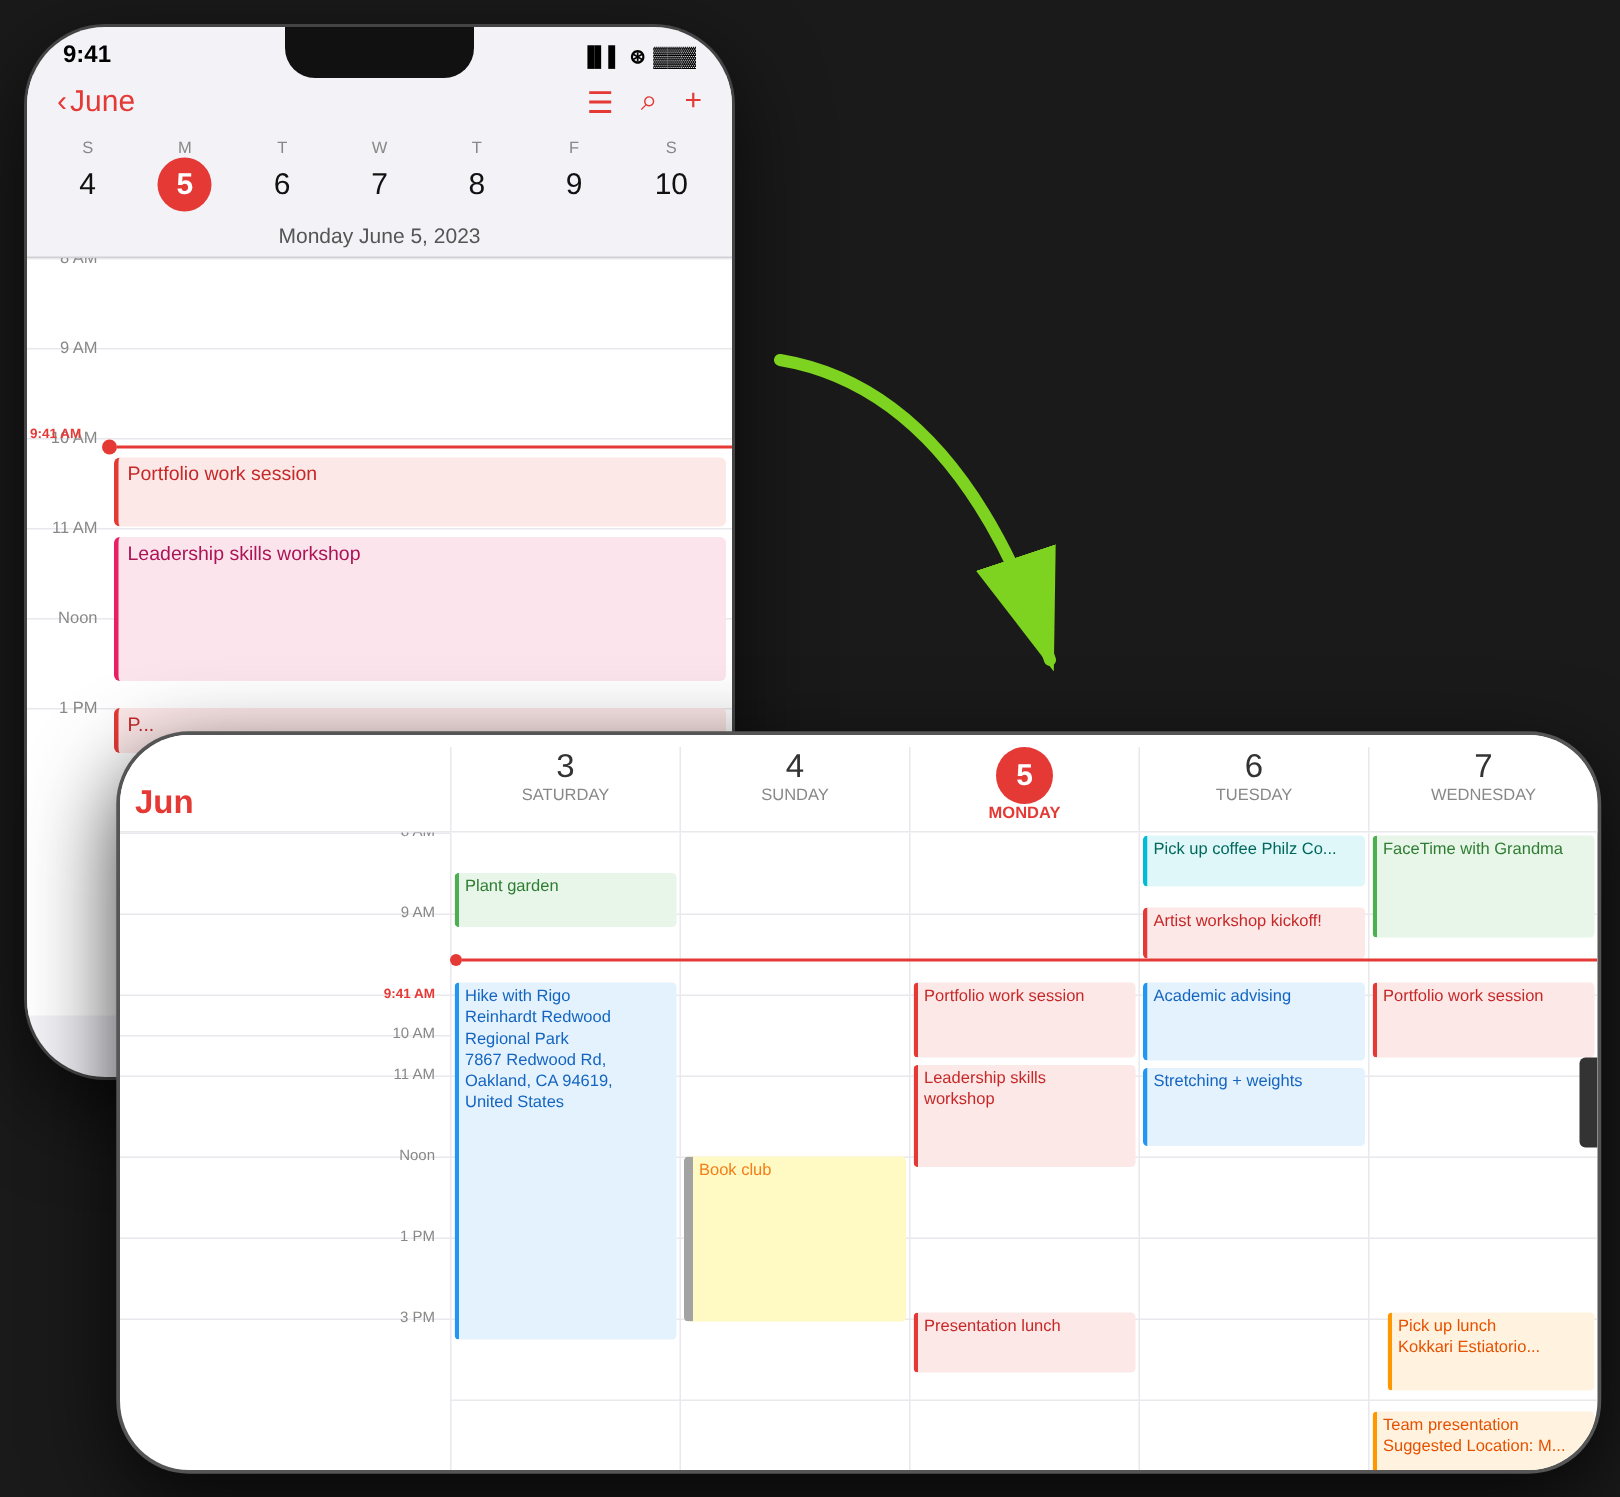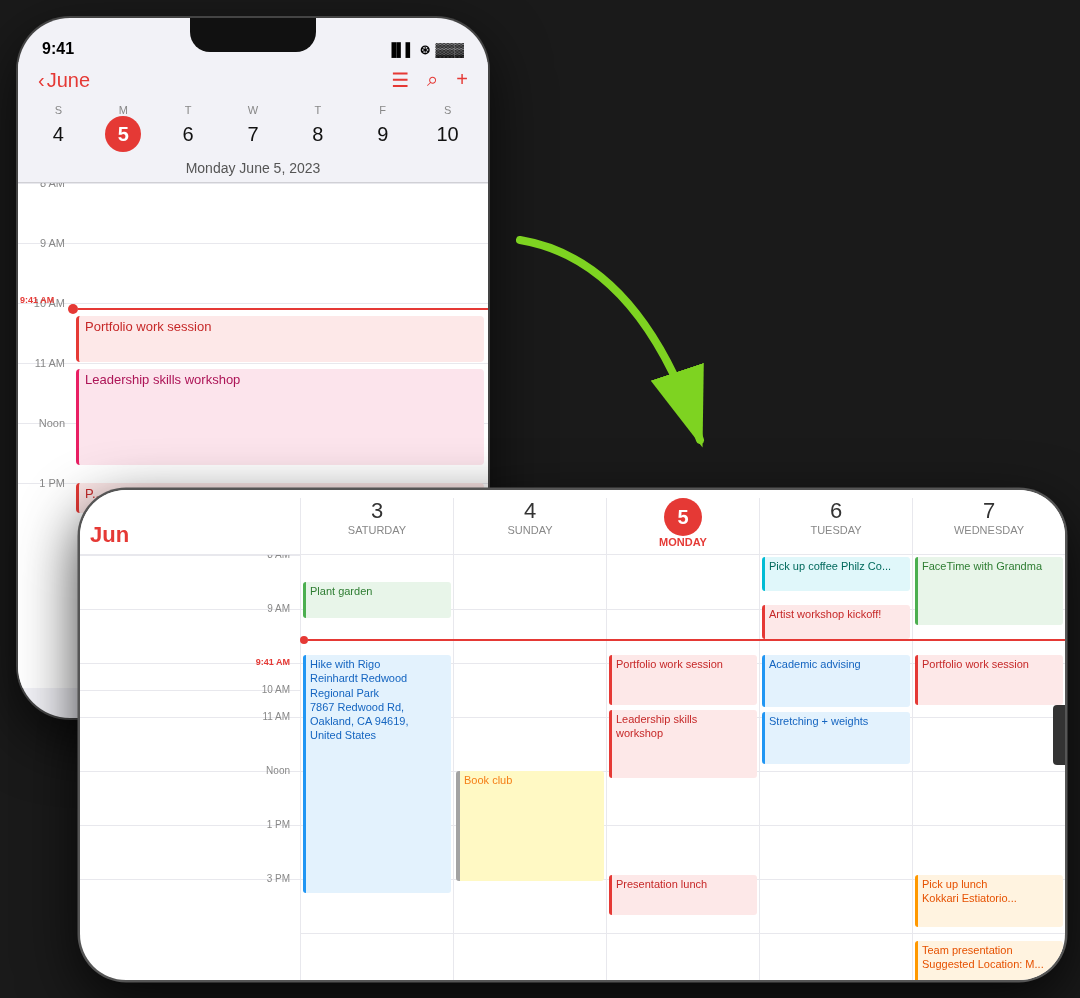--- a/index.html
+++ b/index.html
@@ -33,21 +33,21 @@
       width: 126px;
       height: 34px;
       background: #111;
       border-radius: 0 0 20px 20px;
       z-index: 10;
     }
     .phone-portrait .status-bar {
       display: flex;
       justify-content: space-between;
       align-items: center;
-      padding: 22px 24px 4px;
+      padding: 10px 24px 4px;
       font-size: 15px;
       font-weight: 600;
       color: #000;
       position: relative;
       z-index: 5;
     }
     .status-bar .time { font-size: 16px; font-weight: 700; }
     .status-bar .icons { display: flex; gap: 5px; align-items: center; font-size: 13px; }
 
     
@@ -262,21 +262,21 @@
       border-radius: 3px;
       padding: 2px 4px;
       font-size: 11px;
       font-weight: 500;
       overflow: hidden;
       line-height: 1.3;
     }
     .ev-red { background: #fde8e8; color: #c62828; border-left: 3px solid #e53935; }
     .ev-green { background: #e8f5e9; color: #2e7d32; border-left: 3px solid #4caf50; }
     .ev-blue { background: #e3f2fd; color: #1565c0; border-left: 3px solid #2196f3; }
-    .ev-yellow { background: #fff9c4; color: #f57f17; border-left: 4px solid #a3a3a3; }
+    .ev-yellow { background: #fff9c4; color: #f57f17; border-left: 6px solid #a3a3a3; }
     .ev-orange { background: #fff3e0; color: #e65100; border-left: 3px solid #ff9800; }
     .ev-teal { background: #e0f7fa; color: #00695c; border-left: 3px solid #00bcd4; }
 
     
     .current-time-line-l {
       position: absolute;
       left: 0; right: 0;
       display: flex;
       align-items: center;
       z-index: 5;
@@ -530,21 +530,21 @@
           </div>
         </div>
 
         <div class="day-col-l">
           <div class="event-l ev-green" style="top:2px; height:68px;">
             <span>FaceTime with Grandma</span>
           </div>
           <div class="event-l ev-red" style="top:100px; height:50px;">
             <span>Portfolio work session</span>
           </div>
-          <div class="event-l ev-orange" style="top:320px; height:52px;">
+          <div class="event-l ev-orange" style="top:320px; height:52px;margin-left:10px;">
             <span style="white-space:pre-line;">Pick up lunch
 Kokkari Estiatorio...</span>
           </div>
           <div class="event-l ev-orange" style="top:386px; height:60px;">
             <span style="white-space:pre-line;">Team presentation
 Suggested Location: M...</span>
           </div>
         </div>
 
       </div>

